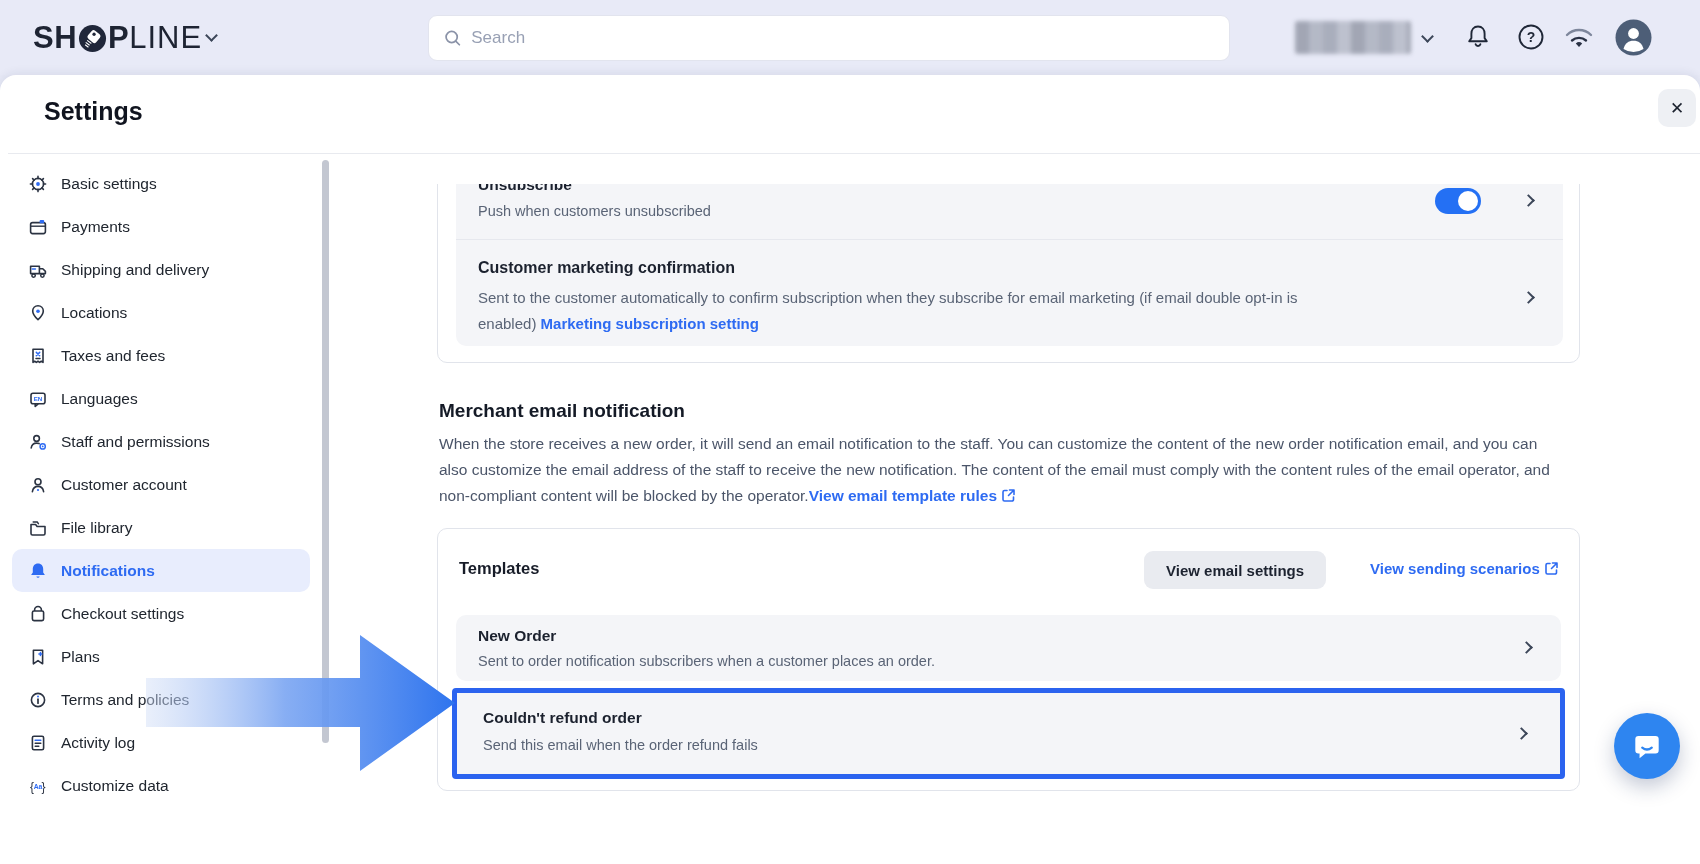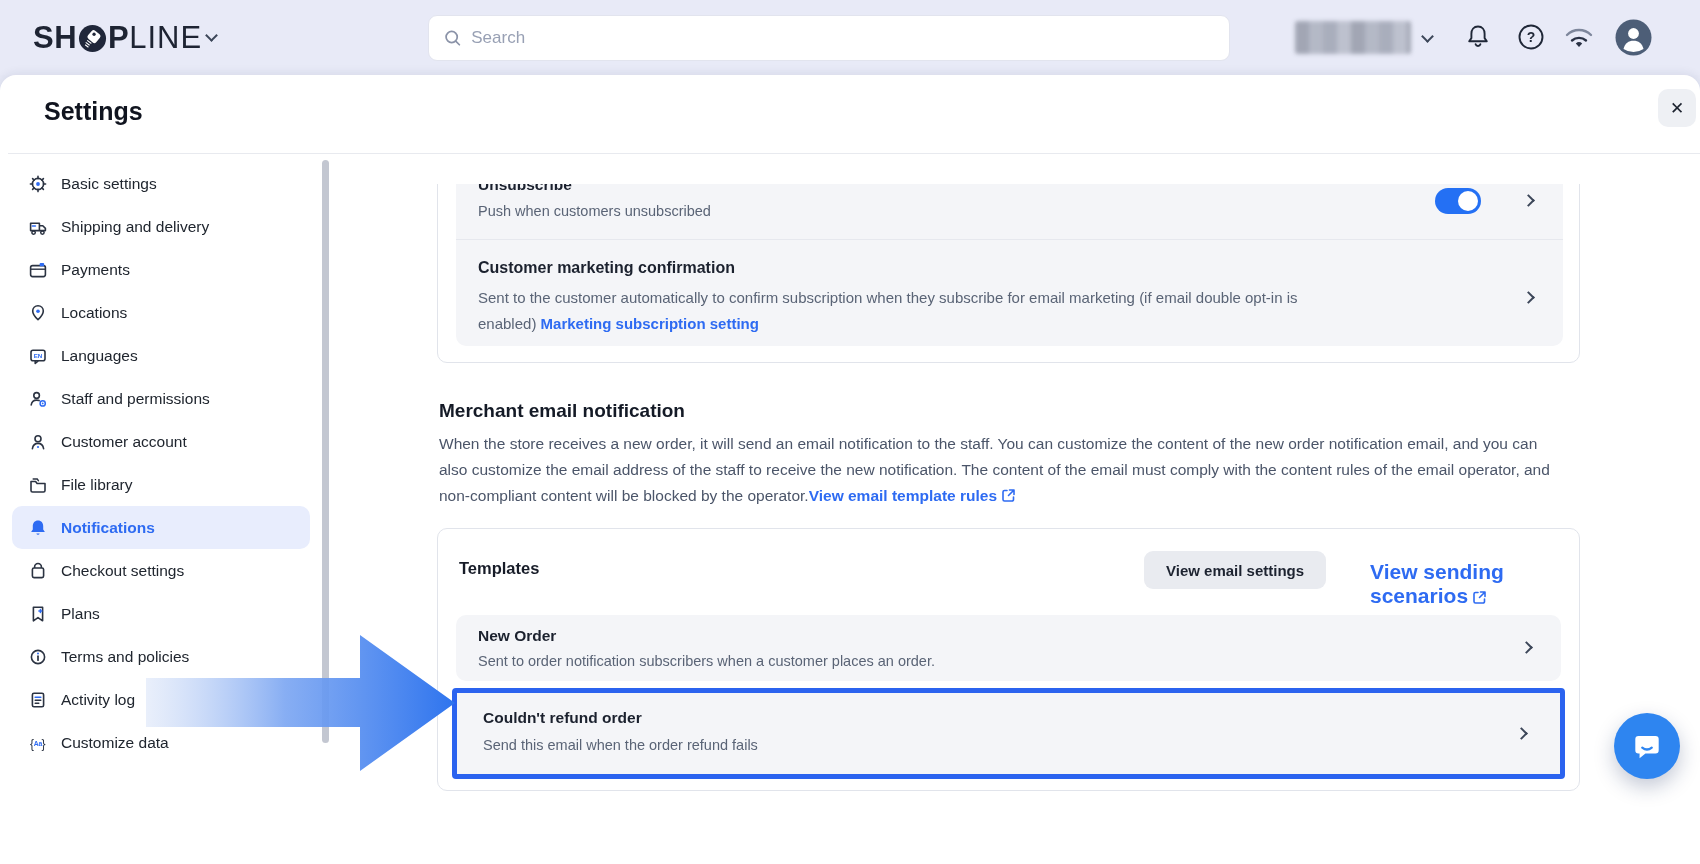--- a/index.html
+++ b/index.html
@@ -120,42 +120,50 @@
     <div class="side-item">
       <svg width="20" height="20" viewBox="0 0 20 20">
           <circle cx="10" cy="10" r="5.6" fill="none" stroke="#2b3342" stroke-width="1.6"></circle>
           <path d="M10 2.4v2.2 M10 15.4v2.2 M2.4 10h2.2 M15.4 10h2.2 M4.6 4.6l1.5 1.5 M13.9 13.9l1.5 1.5 M15.4 4.6l-1.5 1.5 M6.1 13.9l-1.5 1.5" stroke="#2b3342" stroke-width="1.6" stroke-linecap="round"></path>
           <circle cx="10" cy="10" r="1.9" fill="#2e6bf2"></circle>
         </svg>
       <span>Basic settings</span>
     </div>
     <div class="side-item">
       <svg width="20" height="20" viewBox="0 0 20 20">
+          <rect x="2.6" y="5.6" width="14.8" height="11" rx="2" fill="none" stroke="#2b3342" stroke-width="1.6"></rect>
+          <path d="M2.6 9.2h14.8" stroke="#2b3342" stroke-width="1.4"></path>
+          <rect x="11.6" y="3" width="4.6" height="3.2" rx="1" fill="#2e6bf2"></rect>
+        </svg>
+      <span>Payments</span>
+    </div>
+    <div class="side-item">
+      <svg width="20" height="20" viewBox="0 0 20 20">
           <path d="M2.6 6.2h8.8v7.4H2.6z" fill="none" stroke="#2b3342" stroke-width="1.6" stroke-linejoin="round"></path>
           <path d="M11.4 8.8h3.4l2.6 2.6v2.2h-6" fill="none" stroke="#2b3342" stroke-width="1.6" stroke-linejoin="round"></path>
           <circle cx="5.6" cy="15.6" r="1.7" fill="none" stroke="#2b3342" stroke-width="1.5"></circle>
           <circle cx="14.4" cy="15.6" r="1.7" fill="none" stroke="#2b3342" stroke-width="1.5"></circle>
           <path d="M4.4 9h3" stroke="#2e6bf2" stroke-width="1.6" stroke-linecap="round"></path>
         </svg>
       <span>Shipping and delivery</span>
     </div>
     <div class="side-item">
       <svg width="20" height="20" viewBox="0 0 20 20">
-          <rect x="2.6" y="5.6" width="14.8" height="11" rx="2" fill="none" stroke="#2b3342" stroke-width="1.6"></rect>
-          <path d="M2.6 9.2h14.8" stroke="#2b3342" stroke-width="1.4"></path>
-          <rect x="11.6" y="3" width="4.6" height="3.2" rx="1" fill="#2e6bf2"></rect>
-        </svg>
-      <span>Payments</span>
-    </div>
-    <div class="side-item">
-      <svg width="20" height="20" viewBox="0 0 20 20">
           <path d="M10 2.8c-3 0-5.3 2.3-5.3 5.3 0 4 5.3 8.6 5.3 8.6s5.3-4.6 5.3-8.6c0-3-2.3-5.3-5.3-5.3z" fill="none" stroke="#2b3342" stroke-width="1.6" stroke-linejoin="round"></path>
           <circle cx="10" cy="8.2" r="1.8" fill="#2e6bf2"></circle>
         </svg>
       <span>Locations</span>
+    </div>
+    <div class="side-item">
+      <svg width="20" height="20" viewBox="0 0 20 20">
+          <path d="M5 3.2h10v13.2l-1.7-1.2-1.6 1.2-1.7-1.2-1.7 1.2-1.6-1.2L5 16.4z" fill="none" stroke="#2b3342" stroke-width="1.6" stroke-linejoin="round"></path>
+          <path d="M8.3 6.4l3.4 3.4 M11.7 6.4l-3.4 3.4" stroke="#2e6bf2" stroke-width="1.5" stroke-linecap="round"></path>
+          <path d="M8 12.4h4" stroke="#2b3342" stroke-width="1.5" stroke-linecap="round"></path>
+        </svg>
+      <span>Taxes and fees</span>
     </div>
     <div class="side-item">
       <svg width="20" height="20" viewBox="0 0 20 20">
           <rect x="3" y="4.2" width="14" height="10.6" rx="2" fill="none" stroke="#2b3342" stroke-width="1.6"></rect>
           <path d="M7.2 14.8v2.6l3-2.6" fill="none" stroke="#2b3342" stroke-width="1.6" stroke-linejoin="round"></path>
           <text x="10" y="12" text-anchor="middle" font-size="6.2" font-weight="bold" fill="#2e6bf2" font-family="Liberation Sans, sans-serif">EN</text>
         </svg>
       <span>Languages</span>
     </div>
     <div class="side-item">
@@ -259,21 +267,21 @@
       <span>When the store receives a new order, it will send an email notification to the staff. You can customize the content of the new order notification email, and you can also customize the email address of the staff to receive the new notification. The content of the email must comply with the content rules of the email operator, and non-compliant content will be blocked by the operator.</span><a class="link">View email template rules</a><svg class="ext" width="15" height="15" viewBox="0 0 15 15">
           <path d="M6 2.5H3.5A1.5 1.5 0 0 0 2 4v7.5A1.5 1.5 0 0 0 3.5 13H11a1.5 1.5 0 0 0 1.5-1.5V9" fill="none" stroke="#2e6bf2" stroke-width="1.6" stroke-linecap="round"></path>
           <path d="M8.5 2h4.5v4.5 M13 2 L7.5 7.5" fill="none" stroke="#2e6bf2" stroke-width="1.6" stroke-linecap="round" stroke-linejoin="round"></path>
         </svg>
     </div>
 
     <div class="card" style="left:17px; top:344px; width:1143px; height:263px;">
       <div style="position:absolute; left:21px; top:30px; font-size:16.5px; font-weight:bold; color:#171c28;">Templates</div>
 
       <button class="pill-btn" style="position:absolute; left:706px; top:22px;">View email settings</button>
-      <div style="position:absolute; left:932px; top:31px; font-size:21px;">
+      <div style="position:absolute; left:932px; top:31px; font-size:15px;">
         <a class="link">View sending scenarios</a><svg class="ext" width="15" height="15" viewBox="0 0 15 15">
             <path d="M6 2.5H3.5A1.5 1.5 0 0 0 2 4v7.5A1.5 1.5 0 0 0 3.5 13H11a1.5 1.5 0 0 0 1.5-1.5V9" fill="none" stroke="#2e6bf2" stroke-width="1.6" stroke-linecap="round"></path>
             <path d="M8.5 2h4.5v4.5 M13 2 L7.5 7.5" fill="none" stroke="#2e6bf2" stroke-width="1.6" stroke-linecap="round" stroke-linejoin="round"></path>
           </svg>
       </div>
 
       <div class="grayrow" style="position:absolute; left:18px; top:86px; width:1105px; height:66px;">
         <div class="row-title" style="position:absolute; left:22px; top:12px;">New Order</div>
         <div class="row-sub" style="position:absolute; left:22px; top:38px;">Sent to order notification subscribers when a customer places an order.</div>
         <span class="chev right chev-dark" style="position:absolute; right:30px; top:28px;"></span>

